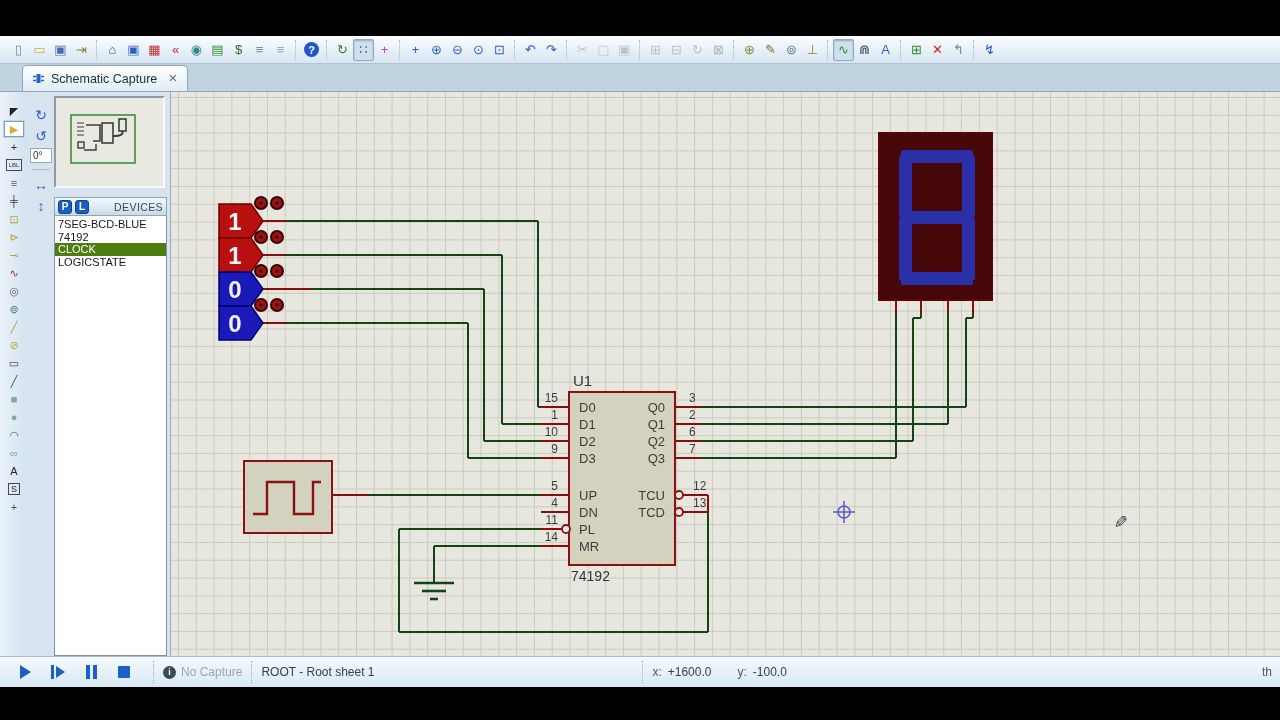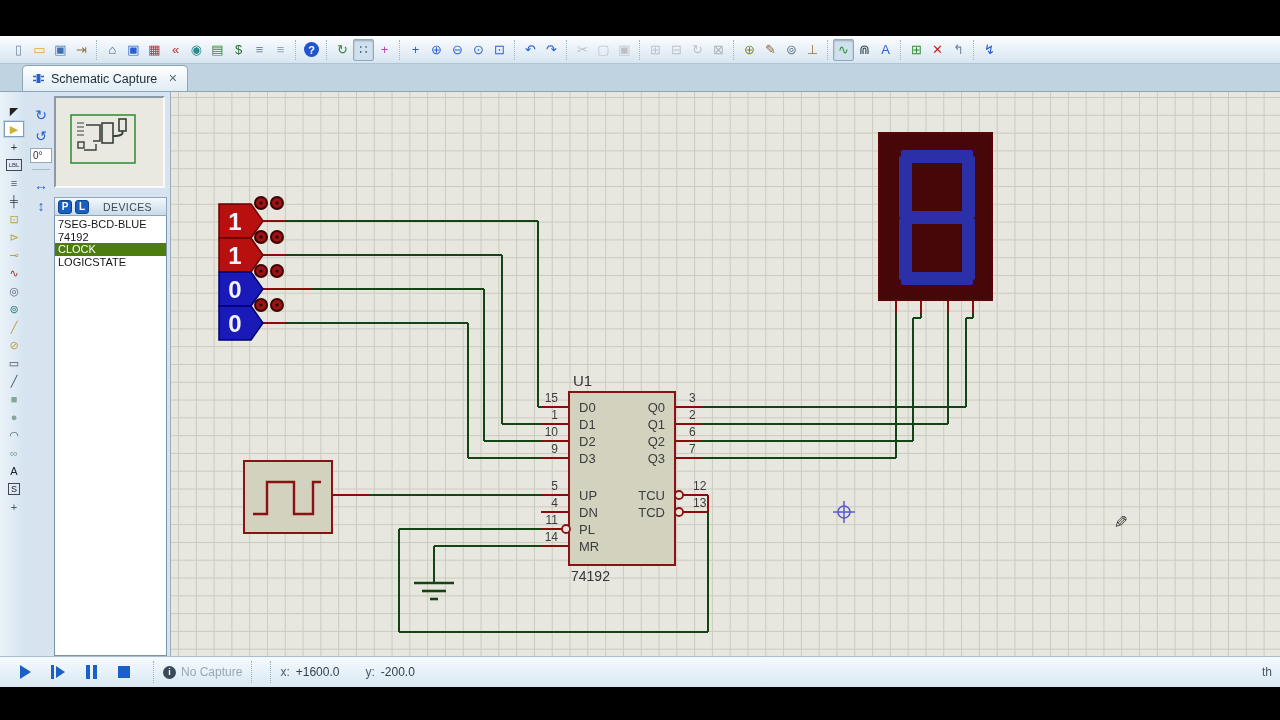--- a/index.html
+++ b/index.html
@@ -50,21 +50,21 @@
   
   #browser{width:116px;display:flex;flex-direction:column;padding:4px 3px 0 0;flex:none}
   #minimap{width:111px;height:92px;background:#E9E9E1;margin-bottom:9px;
     border:2px solid;border-color:#8A9AA6 #F6FAFD #F6FAFD #8A9AA6;position:relative}
   #selheader{height:19px;display:flex;align-items:center;gap:3px;
     background:linear-gradient(#F4F9FC,#C9DAE8);border:1px solid #8FA6B8;padding:0 3px;
     font-size:10.5px;color:#3A4A56}
   .plbtn{width:14px;height:14px;background:#1A5FBF;color:#fff;font-weight:bold;font-size:10px;
     display:flex;align-items:center;justify-content:center;border-radius:3px;
     border:1px solid #11448F;flex:none}
-  #devheader-label{flex:1;text-align:center;letter-spacing:.4px}
+  #devheader-label{flex:1;text-align:right;letter-spacing:.4px}
   #devlist{flex:1;background:#fff;border:1px solid #7A93A8;border-top:none;font-size:11px;
     color:#161616;padding-top:2px;overflow:hidden}
   .devrow{padding:0 3px;height:12.5px;line-height:12.5px;white-space:nowrap}
   .devrow.sel{background:#4d7c0f;color:#fff}
 
   
   #canvas{flex:1;position:relative;border-left:1px solid #9AAAB6;background-color:#E7E7DF;
     background-image:linear-gradient(to right,#CACABF 1px,transparent 1px),
       linear-gradient(to bottom,#CACABF 1px,transparent 1px);
     background-size:17.8px 17.8px;background-position:7px 5px}
@@ -443,24 +443,27 @@
         <div class="vbar" style="margin-right:3px"></div>
         <div class="vbar"></div>
       </div>
     <div class="sbtn">
         <div class="stop"></div>
       </div>
     <div class="ssep"></div>
     <div class="info">i</div>
     <span id="nomsg">No Capture</span>
     <div class="ssep"></div>
+    <div id="sheetsec">
+      <span>ROOT - Root sheet 1</span>
+    </div>
     <div class="ssep"></div>
     <div id="coordsec">
       <span class="lab">x:</span>
       <span class="val">+1600.0</span>
       <span class="lab">y:</span>
-      <span class="val">-200.0</span>
+      <span class="val">-100.0</span>
     </div>
     <span id="units">th</span>
   </div>
 
   <div id="botblack" class="letterbox"></div>
 </div>
 
 </body></html>

